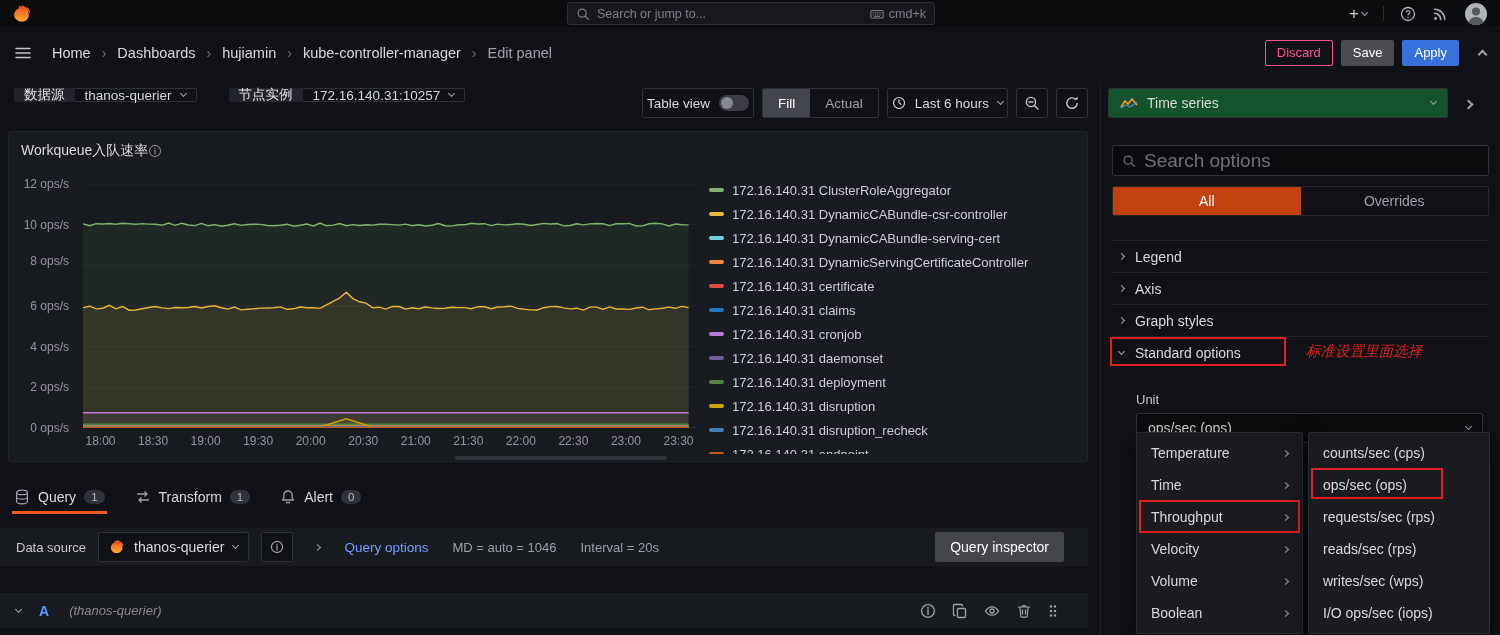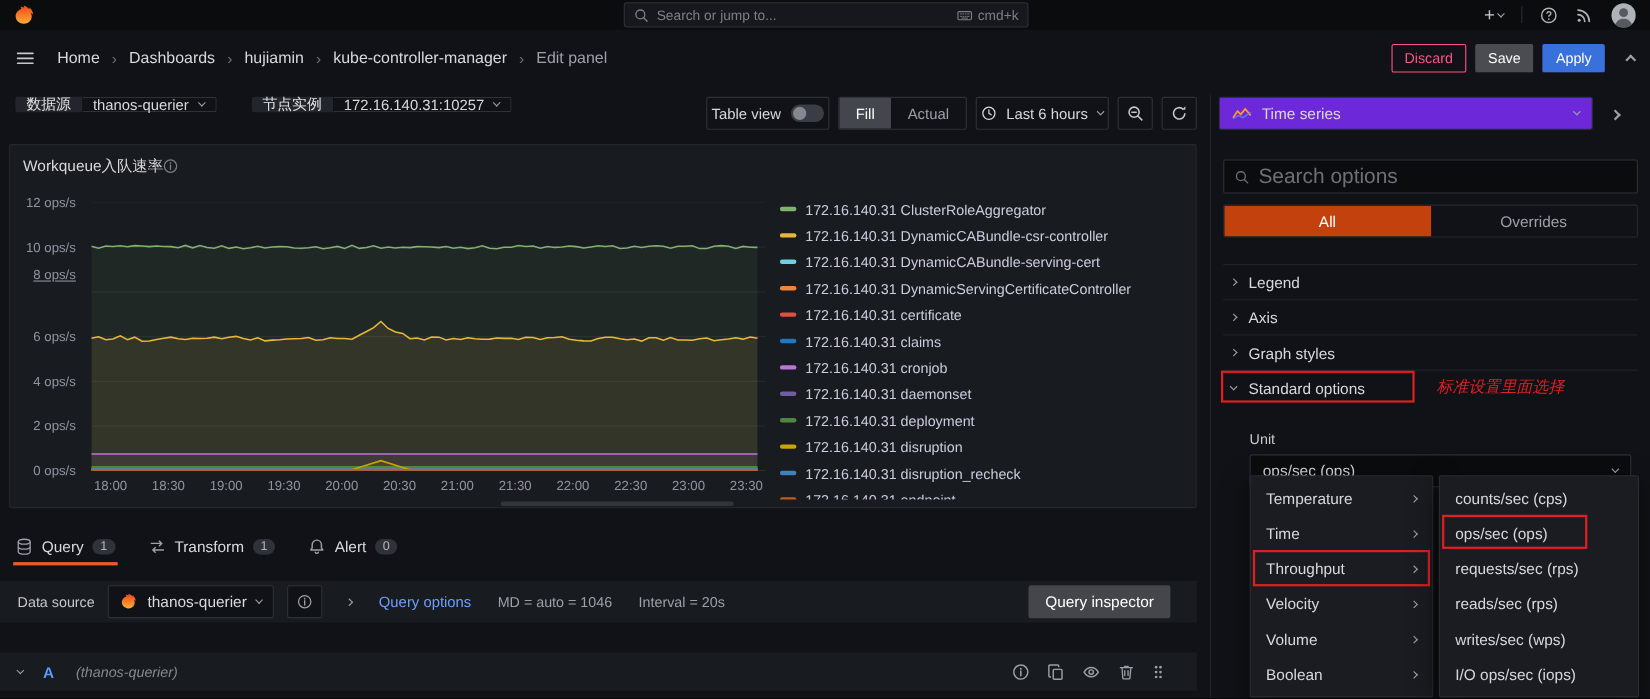--- a/index.html
+++ b/index.html
@@ -45,21 +45,21 @@
   .var-label{background:#22252b;border-radius:2px 0 0 2px;display:flex;align-items:center;padding:0 10px;font-size:13.5px;color:#e3e4e6}
   .var-value{border:1px solid #2c3235;border-left:none;border-radius:0 2px 2px 0;display:flex;align-items:center;gap:9px;padding:0 10px;background:#111217;font-size:13.5px;cursor:pointer}
   .panel-controls{position:absolute;top:88px;right:412px;display:flex;gap:8px;height:30px;align-items:stretch;z-index:2}
   .ctrl{border:1px solid #2c3235;border-radius:2px;display:flex;align-items:center;gap:9px;padding:0 4px;font-size:13.5px;cursor:pointer;background:#111217}
   .toggle{width:30px;height:16px;border-radius:9px;background:#3a3d45;position:relative;flex:none}
   .toggle::after{content:"";position:absolute;left:2px;top:2px;width:12px;height:12px;border-radius:50%;background:#85888f}
   .segmented{border:1px solid #2c3235;border-radius:2px;display:flex;align-items:stretch;overflow:hidden;background:#111217}
   .seg{padding:0 15px;display:flex;align-items:center;font-size:13.5px;color:#9da0a8;cursor:pointer}
   .seg.active{background:#44464d;color:#fff}
   .icon-ctrl{border:1px solid #2c3235;border-radius:2px;width:32px;display:flex;align-items:center;justify-content:center;color:#c7c8c9;cursor:pointer;background:#111217}
-  .viz-picker{position:absolute;top:88px;left:1108px;width:340px;height:30px;border:1px solid #2c3235;border-radius:2px;display:flex;align-items:center;gap:9px;padding:0 11px;background:#6d28d9;z-index:2;cursor:pointer}
+  .viz-picker{position:absolute;top:88px;left:1108px;width:340px;height:30px;border:1px solid #2c3235;border-radius:2px;display:flex;align-items:center;gap:9px;padding:0 11px;background:#14532d;z-index:2;cursor:pointer}
   .viz-picker .cv{margin-left:auto}
   .pane-collapse{position:absolute;left:1457px;top:93px;width:22px;height:22px;display:flex;align-items:center;justify-content:center;cursor:pointer;z-index:2}
   .vdivider{position:absolute;left:1100px;top:86px;bottom:0;width:1px;background:#1f2126}
 
   
   .panel{position:absolute;left:8px;top:131px;width:1080px;height:331px;background:#181b1f;border:1px solid #23252b;border-radius:2px}
   .panel-header{display:flex;align-items:center;gap:0;padding:10px 12px 0;font-size:14px;font-weight:500;color:#d8d9da}
   .panel-header .info{color:#7b7f87;display:flex;cursor:pointer}
   #y-labels{position:absolute;left:0;top:52px;width:66px;height:244px}
   .y-tick{position:absolute;right:6px;transform:translateY(-50%);font-size:12px;color:rgba(204,204,220,.68);white-space:nowrap}
@@ -297,21 +297,21 @@
             <circle cx="8" cy="4.9" r=".9" fill="currentColor"></circle>
             <path d="M8 7v4.4" stroke="currentColor" stroke-width="1.4" stroke-linecap="round"></path>
           </svg>
       </span>
     </div>
     <div id="y-labels">
         <div class="y-tick" style="top: 244px;">0 ops/s</div>
         <div class="y-tick" style="top: 203.333px;">2 ops/s</div>
         <div class="y-tick" style="top: 162.667px;">4 ops/s</div>
         <div class="y-tick" style="top: 122px;">6 ops/s</div>
-        <div class="y-tick" style="top: 66px; text-decoration: underline;">8 ops/s</div>
+        <div class="y-tick" style="top: 77px;">8 ops/s</div>
         <div class="y-tick" style="top: 40.6667px;">10 ops/s</div>
         <div class="y-tick" style="top: 0px;">12 ops/s</div>
       </div>
     <svg id="chart-svg" preserveAspectRatio="none" viewBox="0 0 613 244">
         <line x1="0" x2="613" y1="244" y2="244" stroke="rgba(204,204,220,0.18)"></line>
         <line x1="0" x2="613" y1="203.33333333333334" y2="203.33333333333334" stroke="rgba(204,204,220,0.07)"></line>
         <line x1="0" x2="613" y1="162.66666666666669" y2="162.66666666666669" stroke="rgba(204,204,220,0.07)"></line>
         <line x1="0" x2="613" y1="122" y2="122" stroke="rgba(204,204,220,0.07)"></line>
         <line x1="0" x2="613" y1="81.33333333333334" y2="81.33333333333334" stroke="rgba(204,204,220,0.07)"></line>
         <line x1="0" x2="613" y1="40.66666666666666" y2="40.66666666666666" stroke="rgba(204,204,220,0.07)"></line>

